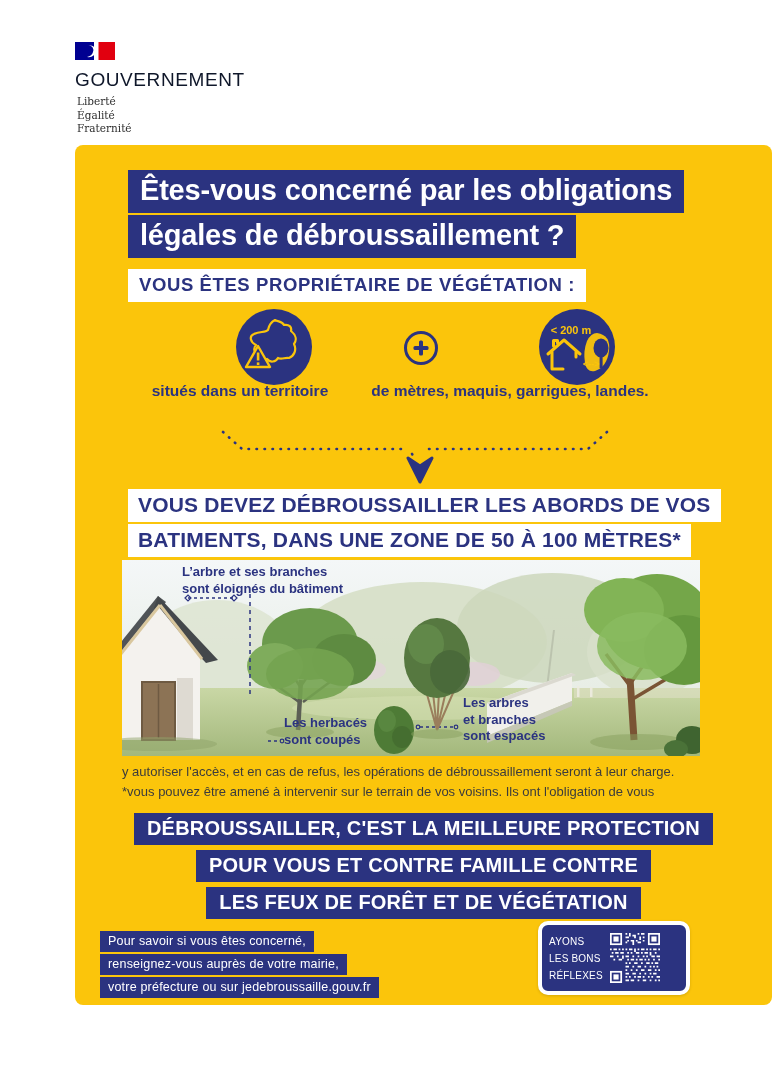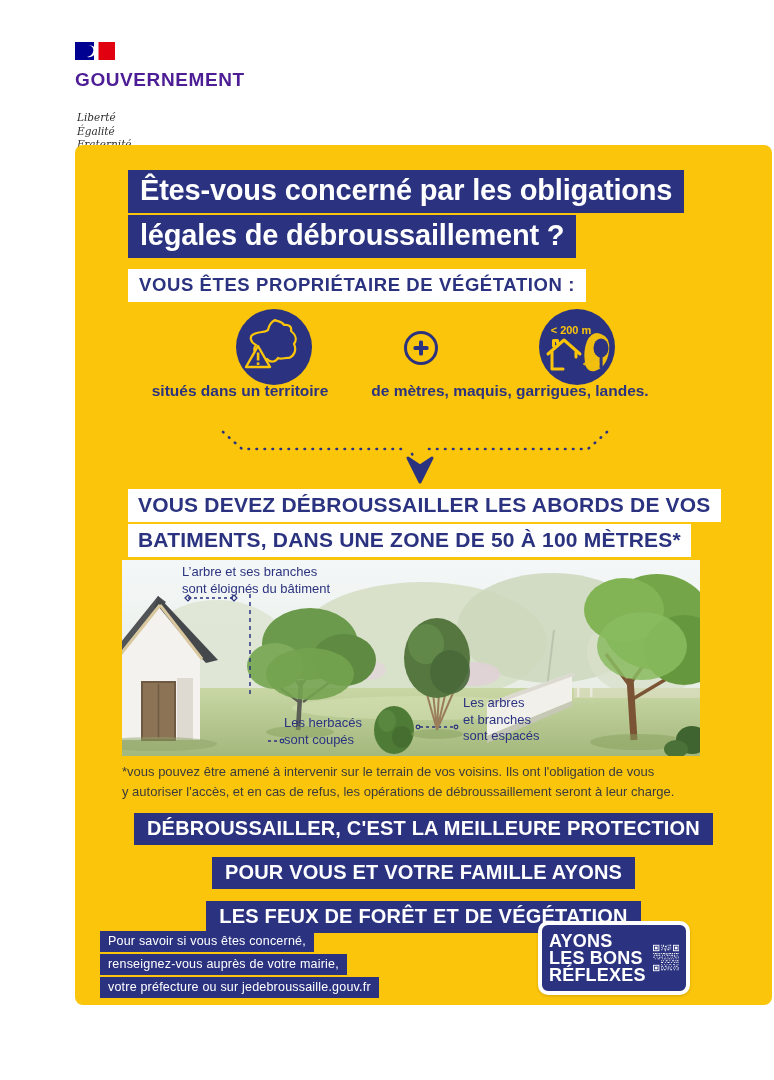--- a/index.html
+++ b/index.html
@@ -2,22 +2,22 @@
 <html lang="fr"><head>
 <meta charset="utf-8">
 <style>
   * { margin:0; padding:0; box-sizing:border-box; }
   html,body { background:#ffffff; }
   body { font-family:"Liberation Sans", sans-serif; }
   .page { position:relative; width:774px; height:1080px; background:#fff; overflow:hidden; margin:0 auto; }
 
   
   .gov-logo { position:absolute; left:75px; top:42px; }
-  .gov-brand { margin-top:5px; font-size:19px; font-weight:bold; letter-spacing:.6px; color:#4c1d95; }
-  .gov-motto { margin-top:20px; padding-left:2px; font-family:"DejaVu Serif", serif; font-style:italic; font-size:10.5px; line-height:13.5px; color:#2e2e2e; }
+  .gov-brand { margin-top:5px; font-size:19px; font-weight:normal; letter-spacing:.6px; color:#0f172a; }
+  .gov-motto { margin-top:4px; padding-left:2px; font-family:"DejaVu Serif", serif; font-size:10.5px; line-height:13.5px; color:#2e2e2e; }
 
   
   .poster { position:absolute; left:75px; top:145px; width:697px; height:860px; background:#FBC50B; overflow:hidden;border-radius:8px; }
 
   .box-navy { background:#2B3380; color:#ffffff; }
   .box-white { background:#ffffff; color:#2B3380; }
 
   .title { position:absolute; left:53px; top:25px; }
   .title-line { display:table; font-size:29px; font-weight:bold; letter-spacing:-.2px; padding:4px 12px 6px; margin-bottom:2px; white-space:nowrap; }
 
@@ -27,38 +27,38 @@
   .cond { position:absolute; top:236px; text-align:center; color:#2B3380; font-weight:bold; font-size:15.5px; line-height:20px; }
   .cond-left { left:60px; width:210px; }
   .cond-right { left:280px; width:310px; }
 
   .obligation { position:absolute; left:53px; top:344px;text-align:center; }
   .obligation-line { display:table; font-size:21px; font-weight:bold; letter-spacing:.2px; padding:4px 10px 5px; margin-bottom:2px; white-space:nowrap; }
 
   
   .photo { position:absolute; left:47px; top:415px; width:578px; height:196px; overflow:hidden; }
   .photo svg.scene { position:absolute; left:0; top:0; }
-  .ann { position:absolute; color:#2B3380; font-weight:normal; font-size:13px; line-height:16.5px; }
+  .ann { position:absolute; color:#2B3380; font-weight:bold; font-size:13px; line-height:16.5px; }
   .ann-tree { left:60px; top:4px; }
   .ann-grass { left:162px; top:155px; }
   .ann-spacing { left:341px; top:135px; }
 
   .footnote { position:absolute; left:47px; top:617px; width:630px; font-size:13px; line-height:19.5px; color:#3C3C3C; }
   .footnote div { white-space:nowrap; }
 
   .banner { position:absolute; left:0; top:668px; width:697px; text-align:center; }
-  .banner-row { line-height:0; margin-bottom:12px; }
+  .banner-row { line-height:0; margin-bottom:5px; }
   .banner-line { display:inline-block; background:#2B3380; color:#fff; font-size:20px; line-height:23px; font-weight:bold; letter-spacing:.2px; padding:4px 13px 5px; white-space:nowrap; }
 
   .contact { position:absolute; left:25px; top:786px; }
   .contact-row { line-height:0; margin-bottom:2px; }
   .contact-line { display:inline-block; background:#2B3380; color:#fff; font-size:12.5px; line-height:15px; font-weight:normal; letter-spacing:.2px; padding:3px 8px; white-space:nowrap; }
 
   .badge { position:absolute; left:463px; top:776px; width:152px; height:74px; background:#2B3380; border:4px solid #ffffff; border-radius:10px; display:flex; align-items:center; gap:7px; padding:6px 7px; box-shadow:0 1px 3px rgba(0,0,0,.15); }
-  .badge-text { color:#fff; font-weight:bold; font-size:18px; line-height:17px; letter-spacing:.2px; white-space:nowrap; }
+  .badge-text { color:#fff; font-weight:normal; font-size:10px; line-height:17px; letter-spacing:.2px; white-space:nowrap; }
 </style>
 </head>
 <body>
 
 <div class="page">
 
   <div class="gov-logo">
     <svg width="40" height="18" viewBox="0 0 40 18">
       <rect x="0" y="0" width="19" height="18" fill="#000091"></rect>
       <rect x="19" y="0" width="4.5" height="18" fill="#ffffff"></rect>
@@ -248,27 +248,27 @@
         <div>sont coupés</div>
       </div>
       <div class="ann ann-spacing">
         <div>Les arbres</div>
         <div>et branches</div>
         <div>sont espacés</div>
       </div>
     </div>
 
     <div class="footnote">
+      <div>y autoriser l'accès, et en cas de refus, les opérations de débroussaillement seront à leur charge.</div>
       <div>*vous pouvez être amené à intervenir sur le terrain de vos voisins. Ils ont l'obligation de vous</div>
-      <div>y autoriser l'accès, et en cas de refus, les opérations de débroussaillement seront à leur charge.</div>
     </div>
 
     <div class="banner">
       <div class="banner-row"><span class="banner-line">DÉBROUSSAILLER, C'EST LA MEILLEURE PROTECTION</span></div>
-      <div class="banner-row"><span class="banner-line">POUR VOUS ET VOTRE FAMILLE AYONS</span></div>
+      <div class="banner-row"><span class="banner-line">POUR VOUS ET CONTRE FAMILLE CONTRE</span></div>
       <div class="banner-row"><span class="banner-line">LES FEUX DE FORÊT ET DE VÉGÉTATION</span></div>
     </div>
 
     <div class="contact">
       <div class="contact-row"><span class="contact-line">Pour savoir si vous êtes concerné,</span></div>
       <div class="contact-row"><span class="contact-line">renseignez-vous auprès de votre mairie,</span></div>
       <div class="contact-row"><span class="contact-line">votre préfecture ou sur jedebroussaille.gouv.fr</span></div>
     </div>
 
     <div class="badge">

